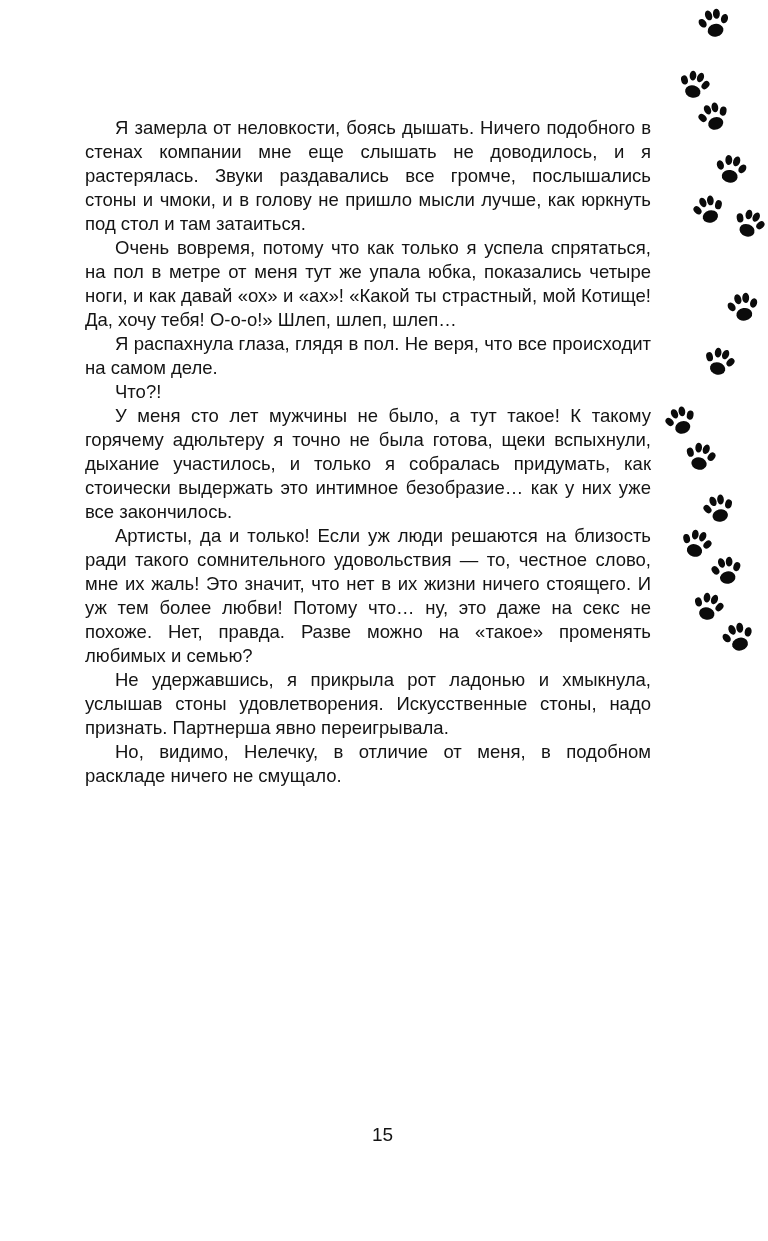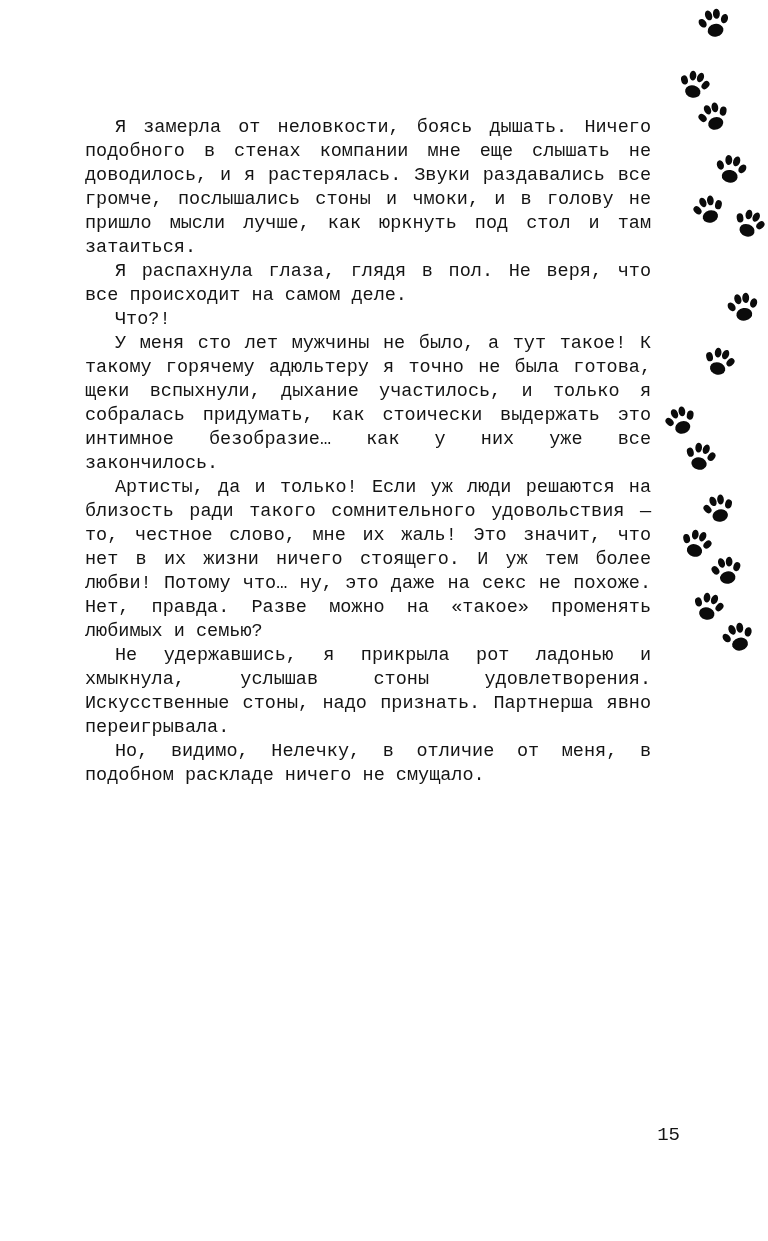--- a/index.html
+++ b/index.html
@@ -32,40 +32,40 @@
     width: 100%;
     height: 100%;
     display: block;
     fill: currentColor;
   }
   .text-block {
     position: absolute;
     left: 85px;
     top: 116px;
     width: 566px;
-    font-family: Liberation Mono, monospace;
+    font-family: Liberation Sans, sans-serif;
     font-size: 18.5px;
     line-height: 24px;
     color: #141414;
     text-align: justify;
     hyphens: auto;
     -webkit-hyphens: auto;
   }
   .text-block p {
     margin: 0;
     padding: 0;
     text-indent: 30px;
   }
   .page-number {
     position: absolute;
     left: 85px;
     top: 1124px;
     width: 595px;
-    text-align: right;
-    font-family: Liberation Mono, monospace;
+    text-align: center;
+    font-family: Liberation Sans, sans-serif;
     font-size: 19px;
     color: #141414;
   }
 </style>
 </head>
 <body>
 
 <div class="book-page">
   <div class="paw-trail" id="paw-trail">
       <span class="paw" style="left: 697px; top: 6px; width: 34px; height: 34px; transform: rotate(-12deg); color: rgb(11, 11, 11);">
@@ -199,20 +199,21 @@
           <ellipse cx="32" cy="46" rx="15" ry="12"></ellipse>
           <ellipse cx="11" cy="28" rx="6.5" ry="9" transform="rotate(-28 11 28)"></ellipse>
           <ellipse cx="25" cy="16" rx="6.5" ry="9.5" transform="rotate(-9 25 16)"></ellipse>
           <ellipse cx="40" cy="16" rx="6.5" ry="9.5" transform="rotate(9 40 16)"></ellipse>
           <ellipse cx="53" cy="28" rx="6.5" ry="9" transform="rotate(28 53 28)"></ellipse>
         </svg>
       </span>
     </div>
   <div class="text-block" id="text-block" lang="ru">
       <p>Я замерла от неловкости, боясь дышать. Ничего подобного в стенах компании мне еще слышать не доводилось, и я растерялась. Звуки раздавались все громче, послышались стоны и чмоки, и в голову не пришло мысли лучше, как юркнуть под стол и там затаиться.</p>
+      <p>Очень вовремя, потому что как только я успела спрятаться, на пол в метре от меня тут же упала юбка, показались четыре ноги, и как давай «ох» и «ах»! «Какой ты страстный, мой Котище! Да, хочу тебя! О-о-о!» Шлеп, шлеп, шлеп…</p>
       <p>Я распахнула глаза, глядя в пол. Не веря, что все происходит на самом деле.</p>
       <p>Что?!</p>
       <p>У меня сто лет мужчины не было, а тут такое! К такому горячему адюльтеру я точно не была готова, щеки вспыхнули, дыхание участилось, и только я собралась придумать, как стоически выдержать это интимное безобразие… как у них уже все закончилось.</p>
       <p>Артисты, да и только! Если уж люди решаются на близость ради такого сомнительного удовольствия — то, честное слово, мне их жаль! Это значит, что нет в их жизни ничего стоящего. И уж тем более любви! Потому что… ну, это даже на секс не похоже. Нет, правда. Разве можно на «такое» променять любимых и семью?</p>
       <p>Не удержавшись, я прикрыла рот ладонью и хмыкнула, услышав стоны удовлетворения. Искусственные стоны, надо признать. Партнерша явно переигрывала.</p>
       <p>Но, видимо, Нелечку, в отличие от меня, в подобном раскладе ничего не смущало.</p>
     </div>
   <div class="page-number">15</div>
 </div>
 

